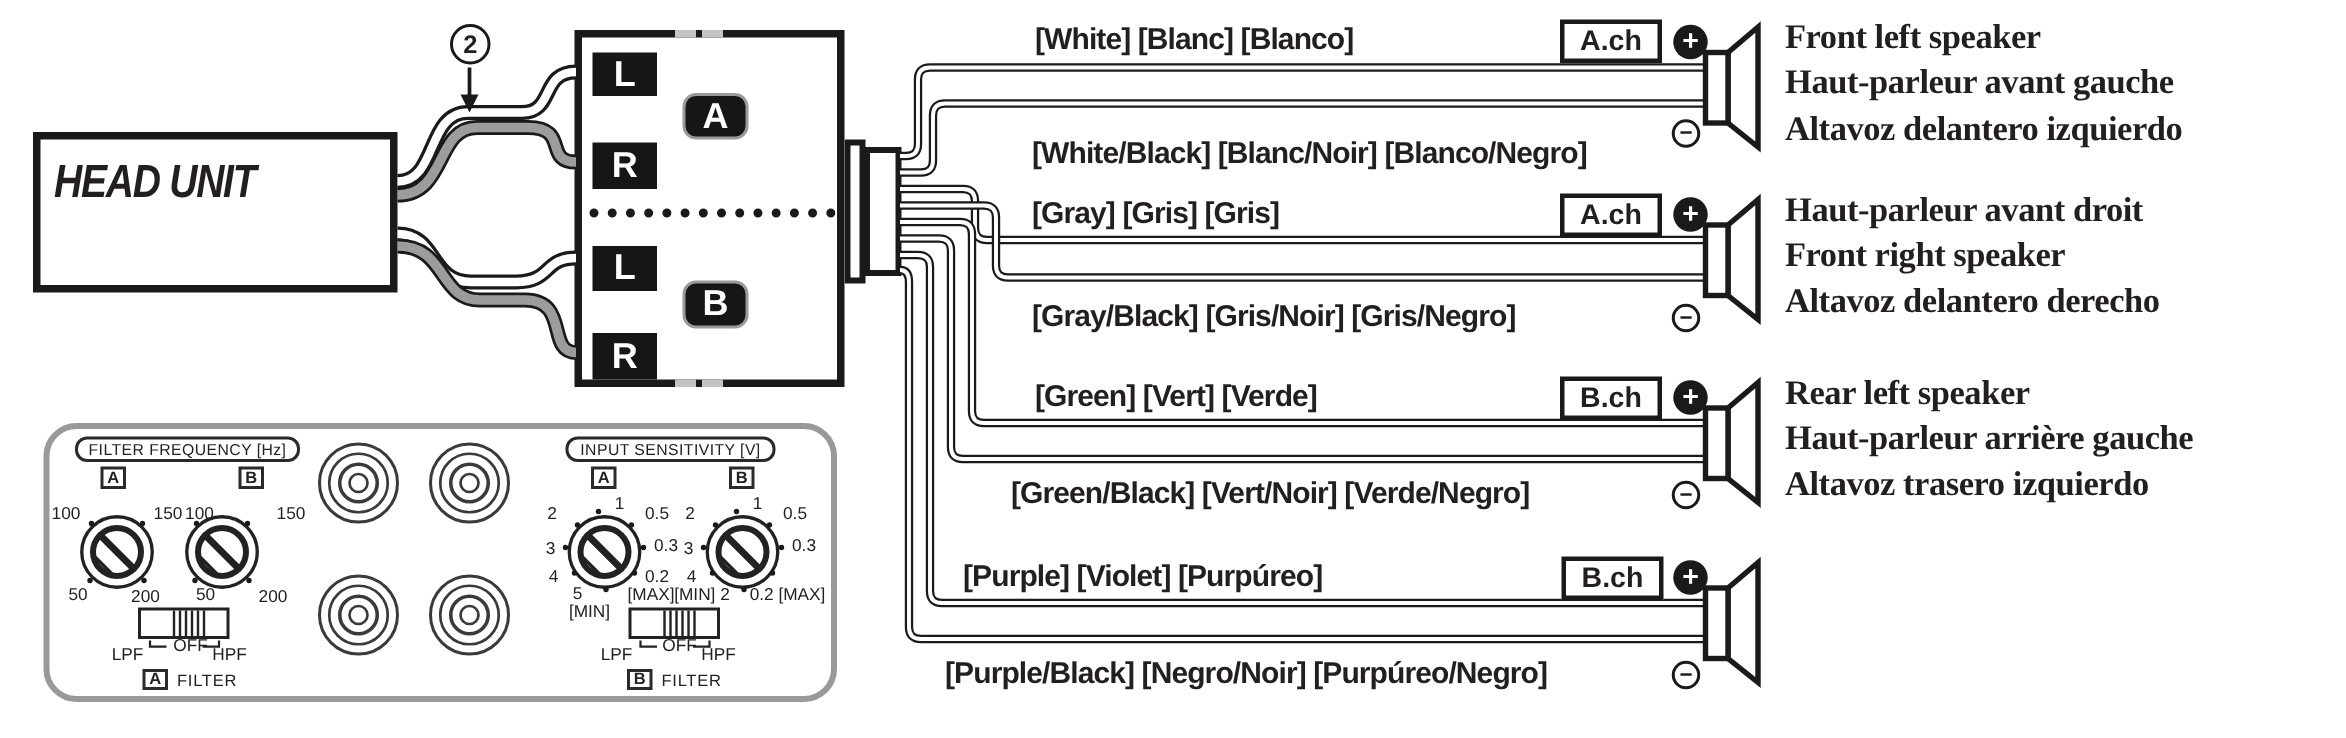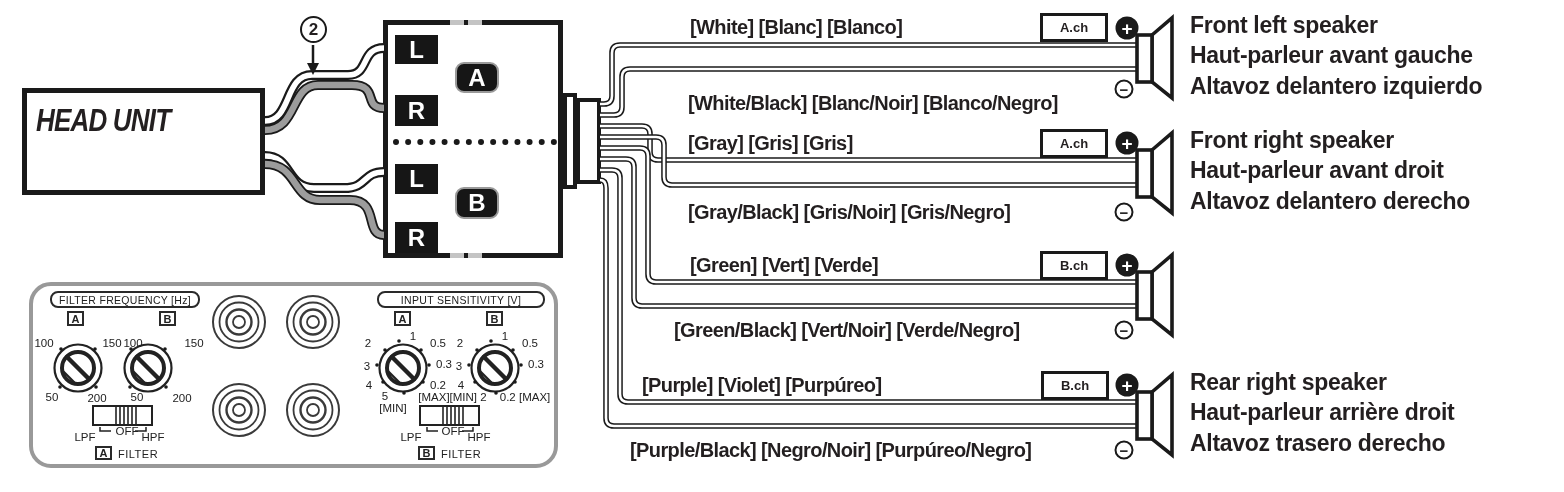--- a/index.html
+++ b/index.html
@@ -23,27 +23,27 @@
   .badge.round { border-radius: 9px; border: 2px solid #9a9a9a; }
 
   .callout { left: 300px; top: 16px; width: 27px; height: 27px; border: 2.5px solid #1a1a1a; border-radius: 50%;
              background: #fff; display: flex; align-items: center; justify-content: center;
              font-size: 17px; font-weight: 700; }
 
   
   .wire-label { font-size: 20px; font-weight: 700; letter-spacing: -0.6px; white-space: nowrap;
                 transform: translateY(-50%); }
   .ch-box { width: 68px; height: 29px; border: 3px solid #1a1a1a; background: #fff; display: flex;
-            align-items: center; justify-content: center; font-size: 13px; font-weight: 700; }
+            align-items: center; justify-content: center; font-size: 19px; font-weight: 700; }
   .term { border-radius: 50%; display: flex; align-items: center; justify-content: center;
           transform: translate(-50%,-50%); }
   .term.plus { width: 23px; height: 23px; background: #1a1a1a; color: #fff; font-size: 19px; font-weight: 700; }
   .term.minus { width: 19px; height: 19px; border: 2.5px solid #1a1a1a; background: #fff; color: #1a1a1a;
                 font-size: 15px; font-weight: 700; }
-  .spk-text { font-size: 23px; font-weight: 700; line-height: 30.4px; letter-spacing: -0.3px; white-space: nowrap; }
+  .spk-text { font-size: 23px; font-weight: 700; line-height: 30.4px; letter-spacing: -0.3px; white-space: nowrap; font-family: Liberation Serif, serif; }
 
   
   .panel { left: 29px; top: 282px; width: 529px; height: 186px; border: 4px solid #999; border-radius: 22px;
            background: #fff; }
   .panel-title { border: 2px solid #2a2a2a; border-radius: 8px; background: #fff; display: flex; align-items: center;
                  justify-content: center; font-size: 10.5px; letter-spacing: .3px; color: #222; white-space: nowrap; }
   .ab-box { border: 2px solid #2a2a2a; background: #fff; width: 17px; height: 15px; display: flex; align-items: center;
             justify-content: center; font-size: 11px; font-weight: 700; color: #222; }
   .plabel { font-size: 11.5px; color: #222; transform: translate(-50%,-50%); white-space: nowrap; }
   .ptext  { font-size: 11px; color: #222; transform: translateY(-50%); white-space: nowrap; letter-spacing: .5px; }
@@ -269,44 +269,44 @@
     <div>Haut-parleur avant gauche</div>
     <div>Altavoz delantero izquierdo</div>
   </div>
 
   <div class="abs z3 wire-label" style="left:688px;top:143px;">[Gray] [Gris] [Gris]</div>
   <div class="abs z3 wire-label" style="left:688px;top:212px;">[Gray/Black] [Gris/Noir] [Gris/Negro]</div>
   <div class="abs z3 ch-box" style="left:1040px;top:129px;">A.ch</div>
   <div class="abs z3 term plus" style="left:1127px;top:143px;">+</div>
   <div class="abs z3 term minus" style="left:1124px;top:212px;">−</div>
   <div class="abs z3 spk-text" style="left:1190px;top:125px;">
+    <div>Haut-parleur avant droit</div>
     <div>Front right speaker</div>
-    <div>Haut-parleur avant droit</div>
     <div>Altavoz delantero derecho</div>
   </div>
 
   <div class="abs z3 wire-label" style="left:690px;top:265px;">[Green] [Vert] [Verde]</div>
   <div class="abs z3 wire-label" style="left:674px;top:330px;">[Green/Black] [Vert/Noir] [Verde/Negro]</div>
   <div class="abs z3 ch-box" style="left:1040px;top:251px;">B.ch</div>
   <div class="abs z3 term plus" style="left:1127px;top:265px;">+</div>
   <div class="abs z3 term minus" style="left:1124px;top:330px;">−</div>
+  <div class="abs z3 spk-text" style="left:1190px;top:247px;">
+    <div>Rear left speaker</div>
+    <div>Haut-parleur arrière gauche</div>
+    <div>Altavoz trasero izquierdo</div>
+  </div>
 
   <div class="abs z3 wire-label" style="left:642px;top:385px;">[Purple] [Violet] [Purpúreo]</div>
   <div class="abs z3 wire-label" style="left:630px;top:450px;">[Purple/Black] [Negro/Noir] [Purpúreo/Negro]</div>
   <div class="abs z3 ch-box" style="left:1041px;top:371px;">B.ch</div>
   <div class="abs z3 term plus" style="left:1127px;top:385px;">+</div>
   <div class="abs z3 term minus" style="left:1124px;top:450px;">−</div>
-  <div class="abs z3 spk-text" style="left:1190px;top:367px;">
-    <div>Rear right speaker</div>
-    <div>Haut-parleur arrière droit</div>
-    <div>Altavoz trasero derecho</div>
-  </div>
 
   <div class="abs z3 panel-title" style="left:50px;top:291px;width:150px;height:17px;">FILTER FREQUENCY [Hz]</div>
-  <div class="abs z3 panel-title" style="left:377px;top:291px;width:168px;height:17px;">INPUT SENSITIVITY [V]</div>
+  <div class="abs z3 panel-title" style="left:377px;top:291px;width:140px;height:17px;">INPUT SENSITIVITY [V]</div>
   <div class="abs z3 ab-box" style="left:67px;top:311px;">A</div>
   <div class="abs z3 ab-box" style="left:159px;top:311px;">B</div>
   <div class="abs z3 ab-box" style="left:394px;top:311px;">A</div>
   <div class="abs z3 ab-box" style="left:486px;top:311px;">B</div>
 
   <div class="abs z3 plabel" style="left:44px;top:343px;">100</div>
   <div class="abs z3 plabel" style="left:112px;top:343px;">150</div>
   <div class="abs z3 plabel" style="left:52px;top:397px;">50</div>
   <div class="abs z3 plabel" style="left:97px;top:398px;">200</div>
   <div class="abs z3 plabel" style="left:133px;top:343px;">100</div>

